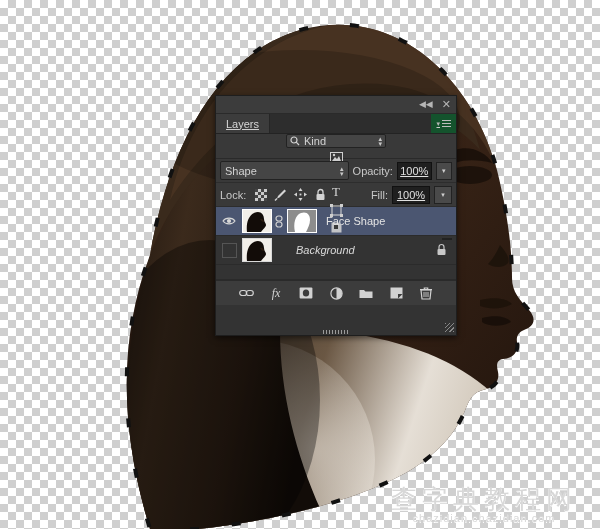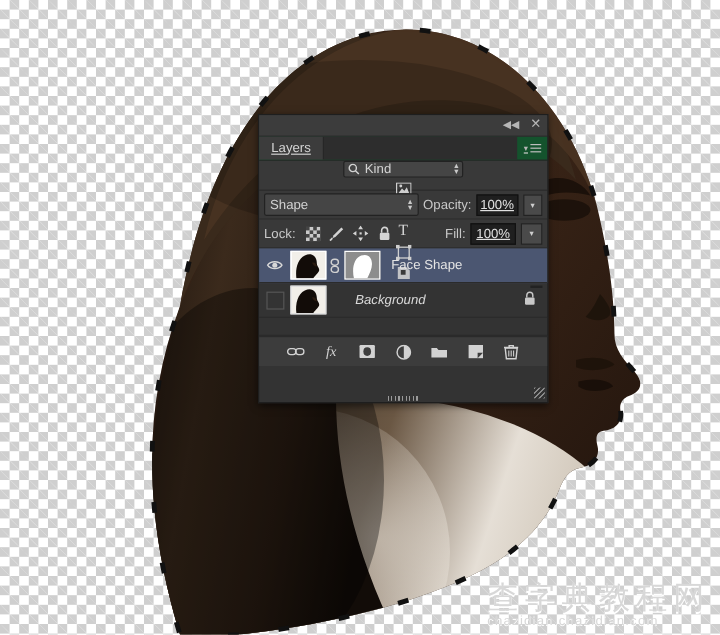--- a/index.html
+++ b/index.html
@@ -18,22 +18,22 @@
       linear-gradient(45deg,#cfcfcf 25%,transparent 25%,transparent 75%,#cfcfcf 75%);
     background-size:16px 16px;
     background-position:0 0, 8px 8px;
   }
 
   
   #artwork{position:absolute;left:0;top:0;width:600px;height:529px;}
 
   
   #watermark{
-    position:absolute;right:8px;bottom:4px;
-    text-align:left;color:#d8d8d8;
+    position:absolute;right:23px;bottom:4px;
+    text-align:center;color:#d8d8d8;
     text-shadow:0 1px 0 #fff;
     pointer-events:none;line-height:1.05;
   }
   #watermark .wm-cn{font-size:26px;letter-spacing:5px;font-family:"DejaVu Sans",sans-serif;}
   #watermark .wm-url{font-size:11px;letter-spacing:1px;}
 
   
   #layers-panel{
     position:absolute;left:215px;top:95px;width:240px;height:239px;
     background:#333333;

